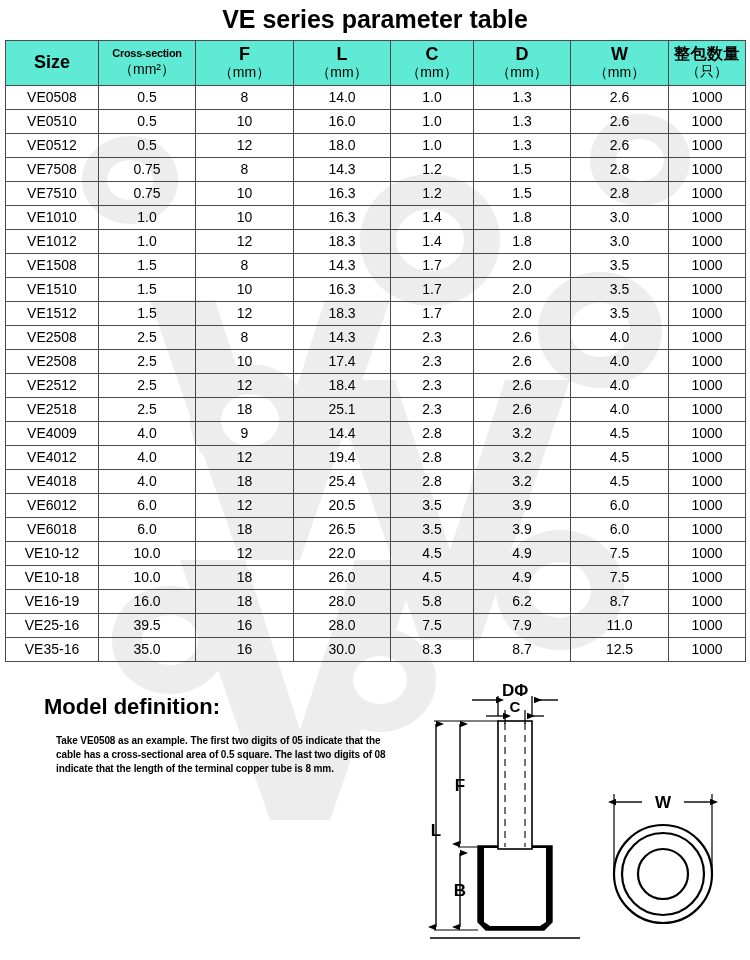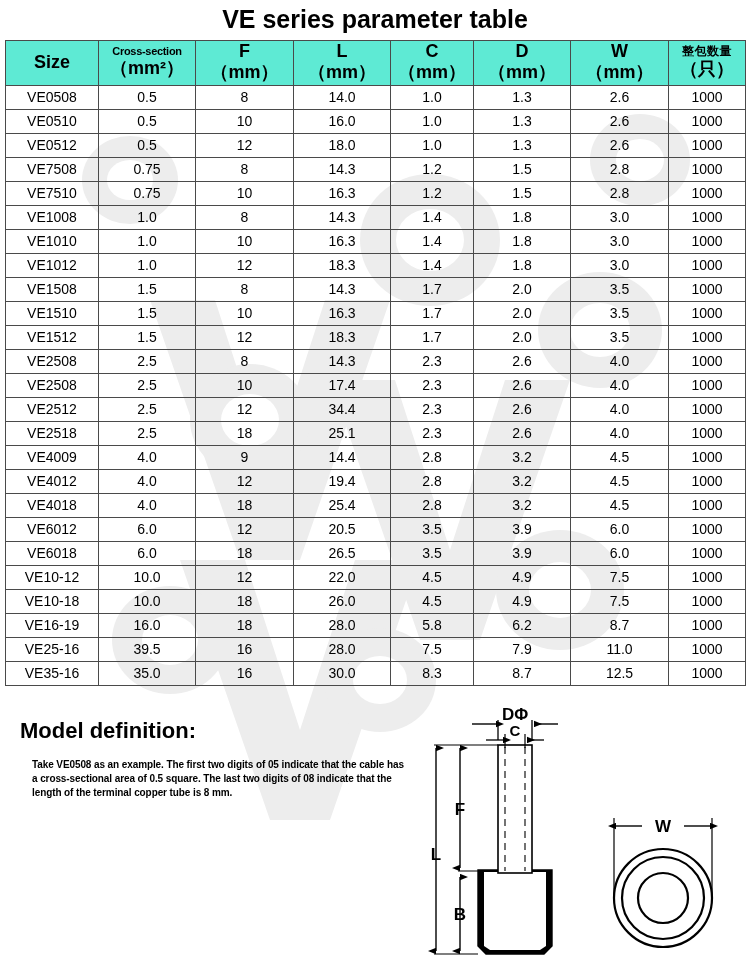--- a/index.html
+++ b/index.html
@@ -71,27 +71,27 @@
     display: block;
     font-size: 18px;
     font-weight: bold;
     line-height: 1.05;
   }
   .hdr-main.small {
     font-size: 11px;
     letter-spacing: -0.3px;
   }
   .hdr-main.cjk {
-    font-size: 12px;
+    font-size: 16px;
     letter-spacing: 0.5px;
   }
   .hdr-sub {
     display: block;
-    font-size: 18px;
-    font-weight: bold;
+    font-size: 14px;
+    font-weight: normal;
     line-height: 1.15;
     margin-top: 1px;
   }
   .hdr-one {
     display: block;
     font-size: 18px;
     font-weight: bold;
   }
   td.cell {
     font-size: 14px;
@@ -113,21 +113,21 @@
     position: relative;
     z-index: 2;
     margin-top: 14px;
     display: flex;
     flex-direction: row;
     align-items: flex-start;
     height: 280px;
   }
   #model-def {
     width: 420px;
-    padding-left: 20px;
+    padding-left: 44px;
     box-sizing: border-box;
   }
   #model-def-title {
     font-size: 22px;
     font-weight: bold;
     margin-top: 18px;
     margin-bottom: 14px;
   }
   #model-def-body {
     font-size: 10px;
@@ -266,30 +266,20 @@
           <td class="cell">VE7510</td>
           <td class="cell">0.75</td>
           <td class="cell">10</td>
           <td class="cell">16.3</td>
           <td class="cell">1.2</td>
           <td class="cell">1.5</td>
           <td class="cell">2.8</td>
           <td class="cell">1000</td>
         </tr>
         <tr>
-          <td class="cell">VE1008</td>
-          <td class="cell">1.0</td>
-          <td class="cell">8</td>
-          <td class="cell">14.3</td>
-          <td class="cell">1.4</td>
-          <td class="cell">1.8</td>
-          <td class="cell">3.0</td>
-          <td class="cell">1000</td>
-        </tr>
-        <tr>
           <td class="cell">VE1010</td>
           <td class="cell">1.0</td>
           <td class="cell">10</td>
           <td class="cell">16.3</td>
           <td class="cell">1.4</td>
           <td class="cell">1.8</td>
           <td class="cell">3.0</td>
           <td class="cell">1000</td>
         </tr>
         <tr>
@@ -349,21 +339,21 @@
           <td class="cell">17.4</td>
           <td class="cell">2.3</td>
           <td class="cell">2.6</td>
           <td class="cell">4.0</td>
           <td class="cell">1000</td>
         </tr>
         <tr>
           <td class="cell">VE2512</td>
           <td class="cell">2.5</td>
           <td class="cell">12</td>
-          <td class="cell">34.4</td>
+          <td class="cell">18.4</td>
           <td class="cell">2.3</td>
           <td class="cell">2.6</td>
           <td class="cell">4.0</td>
           <td class="cell">1000</td>
         </tr>
         <tr>
           <td class="cell">VE2518</td>
           <td class="cell">2.5</td>
           <td class="cell">18</td>
           <td class="cell">25.1</td>

